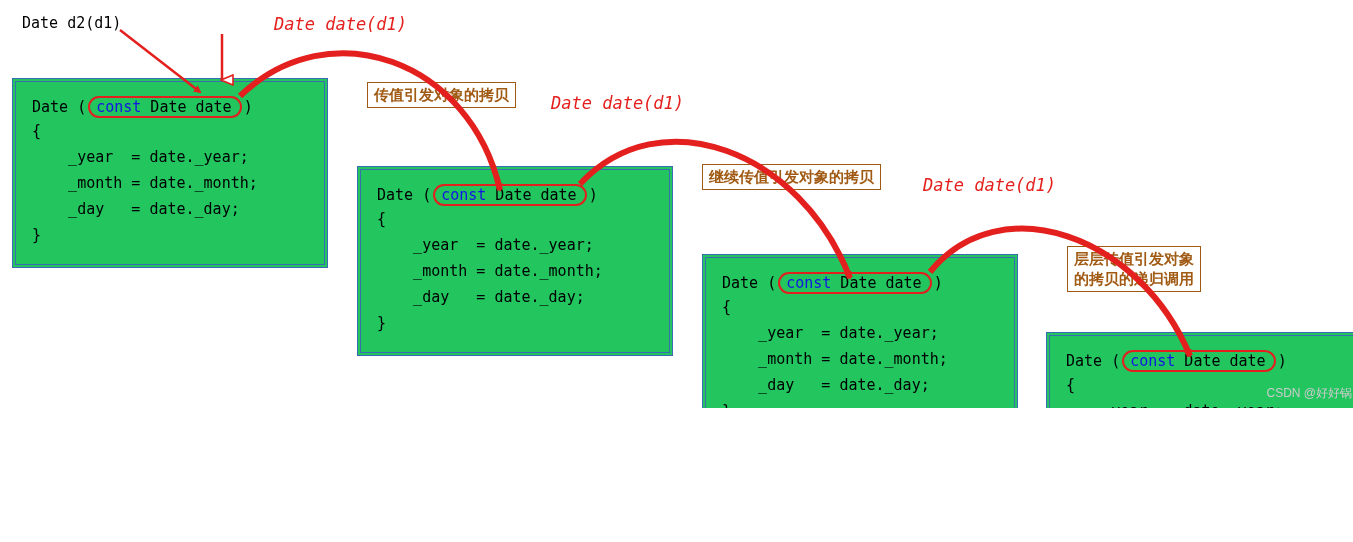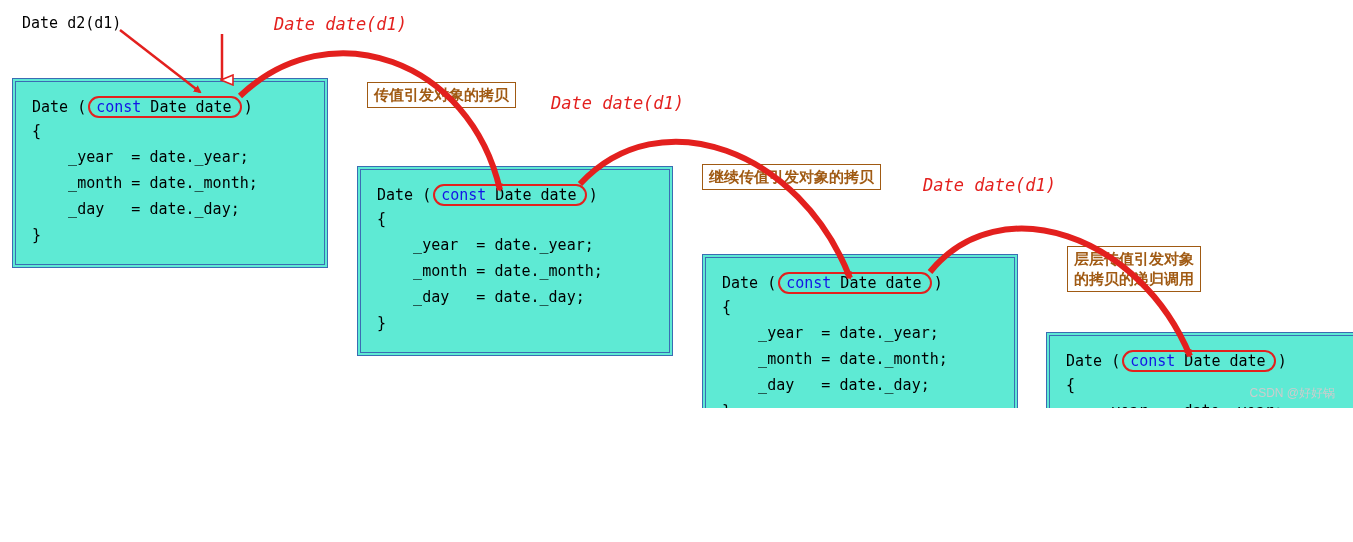--- a/index.html
+++ b/index.html
@@ -1,26 +1,26 @@
 <!DOCTYPE html>
 <html><head>
 <meta charset="utf-8">
 <style>
   html,body{margin:0;padding:0;background:#fff;font-family:Consolas,monospace;font-size:15px;color:#000;}
   .canvas{position:relative;width:1353px;height:408px;border-radius:23px;}
   .src-line{position:absolute;left:22px;top:14px;font-family:Consolas,monospace;}
-  .code-box{position:absolute;border:4px double #3b6cb3;background:#5eead4;padding:14px 16px 16px 16px;}
+  .code-box{position:absolute;border:4px double #3b6cb3;background:#22c55e;padding:14px 16px 16px 16px;}
   .code-box pre{margin:0;font-family:Consolas,monospace;font-size:15px;line-height:26px;}
   .sig{white-space:pre;}
   .const-pill{display:inline-block;border:2.5px solid #e3201e;border-radius:13px;padding:0 8px 0 6px;margin:0 2px;}
   .kw-const{color:#1414e6;}
   .red-label{position:absolute;color:#e3201e;font-family:Consolas,monospace;font-size:17px;font-style:italic;}
   .brown-note{position:absolute;color:#a05a13;font-weight:700;font-size:15px;line-height:20px;border:1px solid #a05a13;background:#fff;padding:2px 6px;}
   .arrow-svg{position:absolute;left:0;top:0;pointer-events:none;}
-  .watermark{position:absolute;right:18px;bottom:6px;color:#ccc;font-size:12px;font-family:sans-serif;}
+  .watermark{position:absolute;right:1px;bottom:6px;color:#ccc;font-size:12px;font-family:sans-serif;}
 </style>
 </head>
 <body>
 
 <div class="canvas">
 
   <div class="src-line">Date d2(d1)</div>
 
   <div class="red-label" style="left:274px;top:14px;">Date date(d1)</div>
   <div class="red-label" style="left:551px;top:93px;">Date date(d1)</div>

